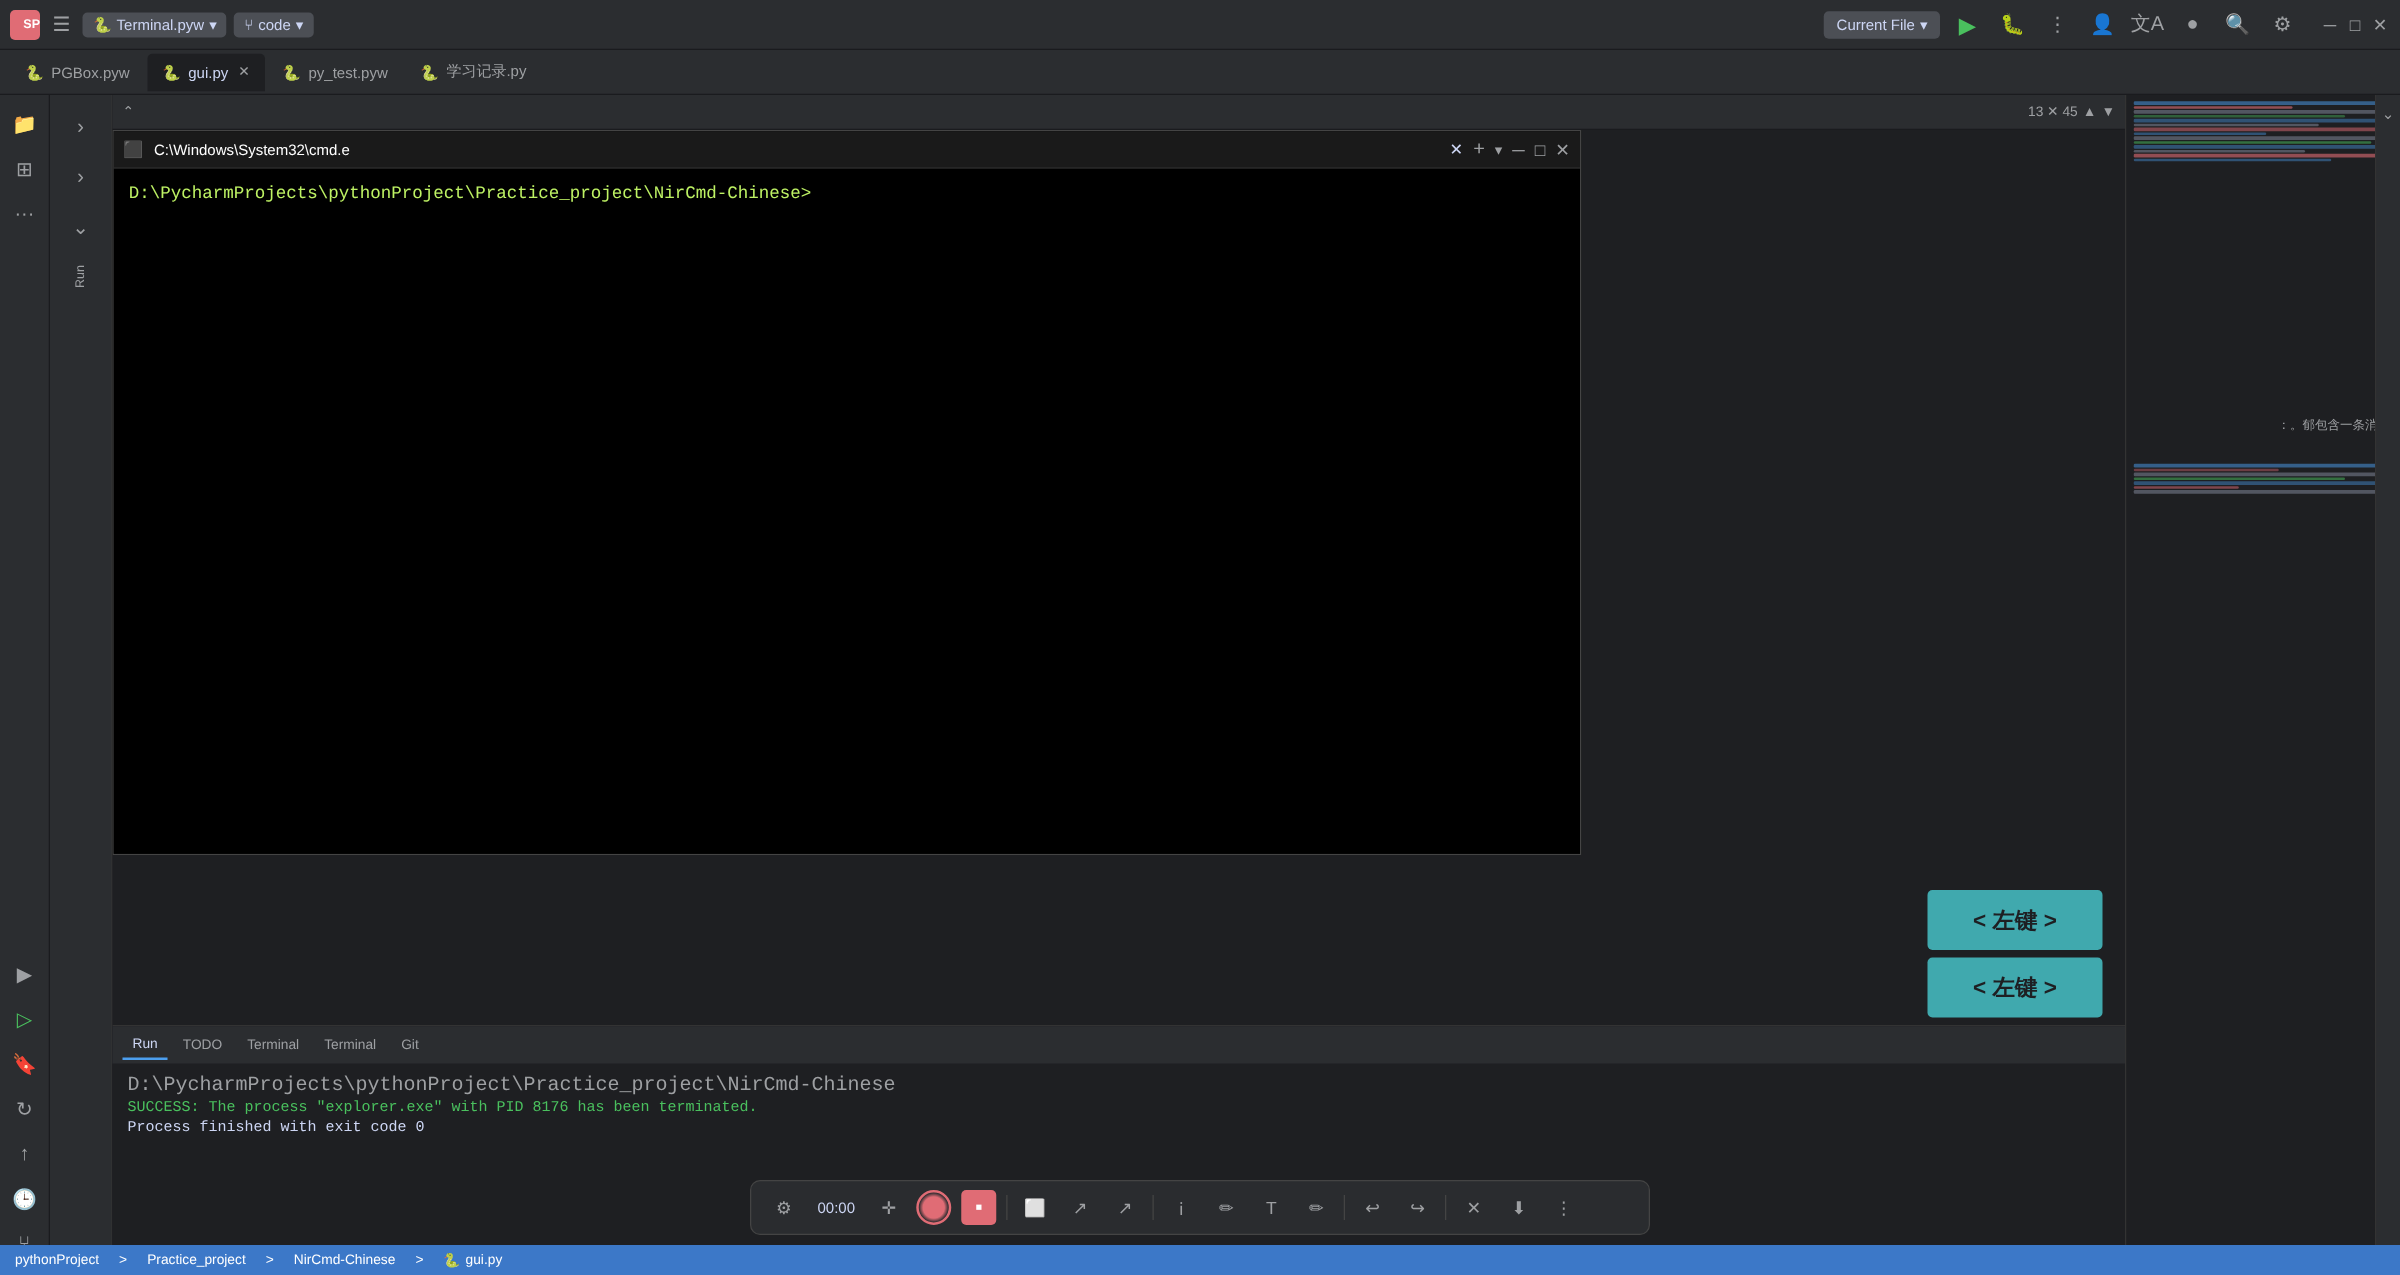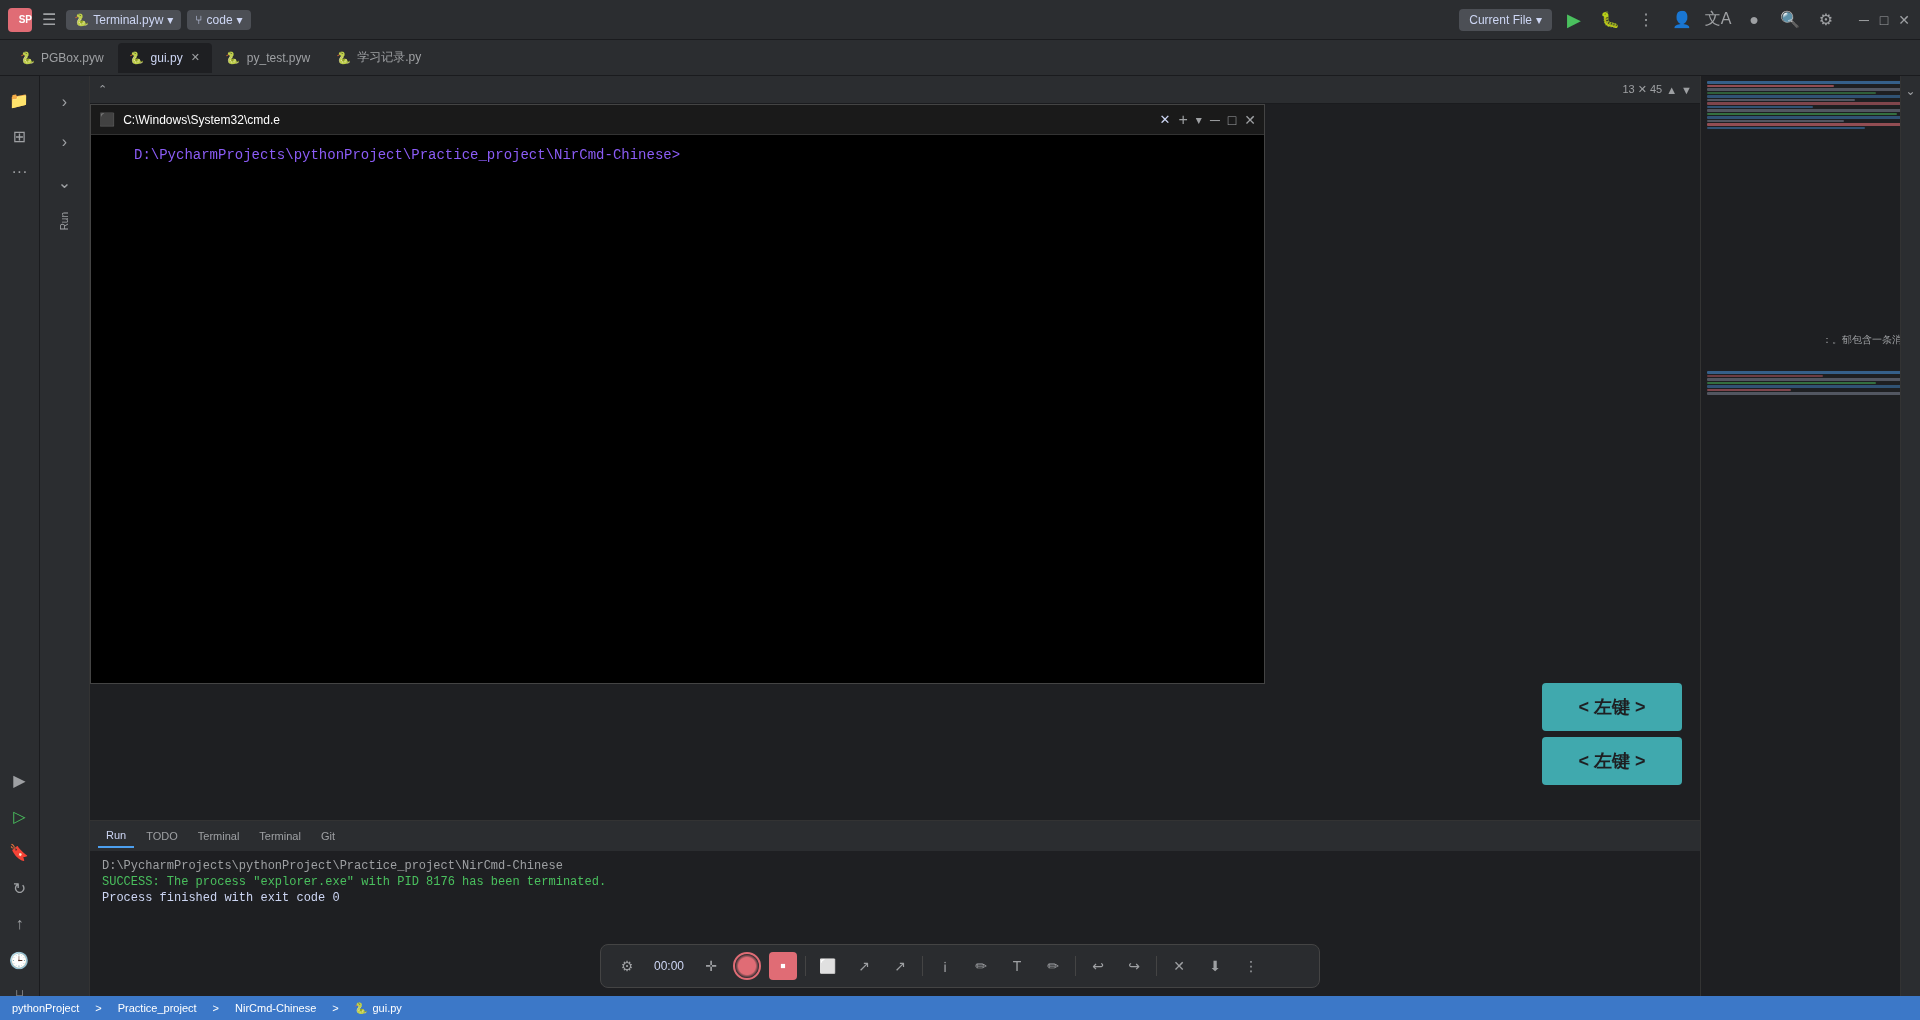--- a/index.html
+++ b/index.html
@@ -257,22 +257,21 @@
     .cmd-body {
       background: #000000;
       color: #c0c0c0;
       font-family: 'Consolas', 'Courier New', monospace;
       font-size: 14px;
       padding: 12px;
       height: 580px;
       overflow: hidden;
     }
     .cmd-prompt {
-      color: #8b5cf6;
-      margin-left: 31px;
+      color: #bef264;
     }
 
     
     .bottom-panel {
       position: absolute;
       bottom: 0;
       left: 0;
       right: 0;
       height: 200px;
       background: #1e1f22;
@@ -608,21 +607,21 @@
           <span>Terminal</span>
         </div>
         <div class="bottom-tab">
           <span>Terminal</span>
         </div>
         <div class="bottom-tab">
           <span>Git</span>
         </div>
       </div>
       <div class="bottom-content">
-        <div class="path-line" style="font-size:12px; margin-bottom:2px;">
+        <div class="path-line" style="font-size:16px; margin-bottom:2px;">
           D:\PycharmProjects\pythonProject\Practice_project\NirCmd-Chinese
         </div>
         <div class="success-line" style="color:#4ac05e; font-size:12px; margin-bottom:2px;">
           SUCCESS: The process "explorer.exe" with PID 8176 has been terminated.
         </div>
         <div class="normal-line" style="color:#cdd6f4; font-size:12px;">
           Process finished with exit code 0
         </div>
       </div>
     </div>
@@ -660,21 +659,21 @@
       <div style="height:3px; background:#cdd6f4; opacity:0.3; margin:1px 2px; border-radius:1px;"></div>
     </div>
 
     <div style="position:absolute; top:0; right:0; width:20px; height:100%; background:#2b2d30; border-left:1px solid #333; display:flex; flex-direction:column; align-items:center; padding-top:8px;">
       <div style="font-size:12px; color:#9ea0a3; cursor:pointer; margin-bottom:8px;">⌄</div>
     </div>
   </div>
 
 </div>
 
-<div class="overlay-buttons" style="right: 230px; bottom: 227px;">
+<div class="overlay-buttons" style="right: 230px; bottom: 198px;">
   <div class="zuojian-btn">
     <span>&lt; 左键 &gt;</span>
   </div>
   <div class="zuojian-btn">
     <span>&lt; 左键 &gt;</span>
   </div>
 </div>
 
 <div class="bottom-toolbar" style="bottom: 28px;">
   <div class="toolbar-btn">⚙</div>

